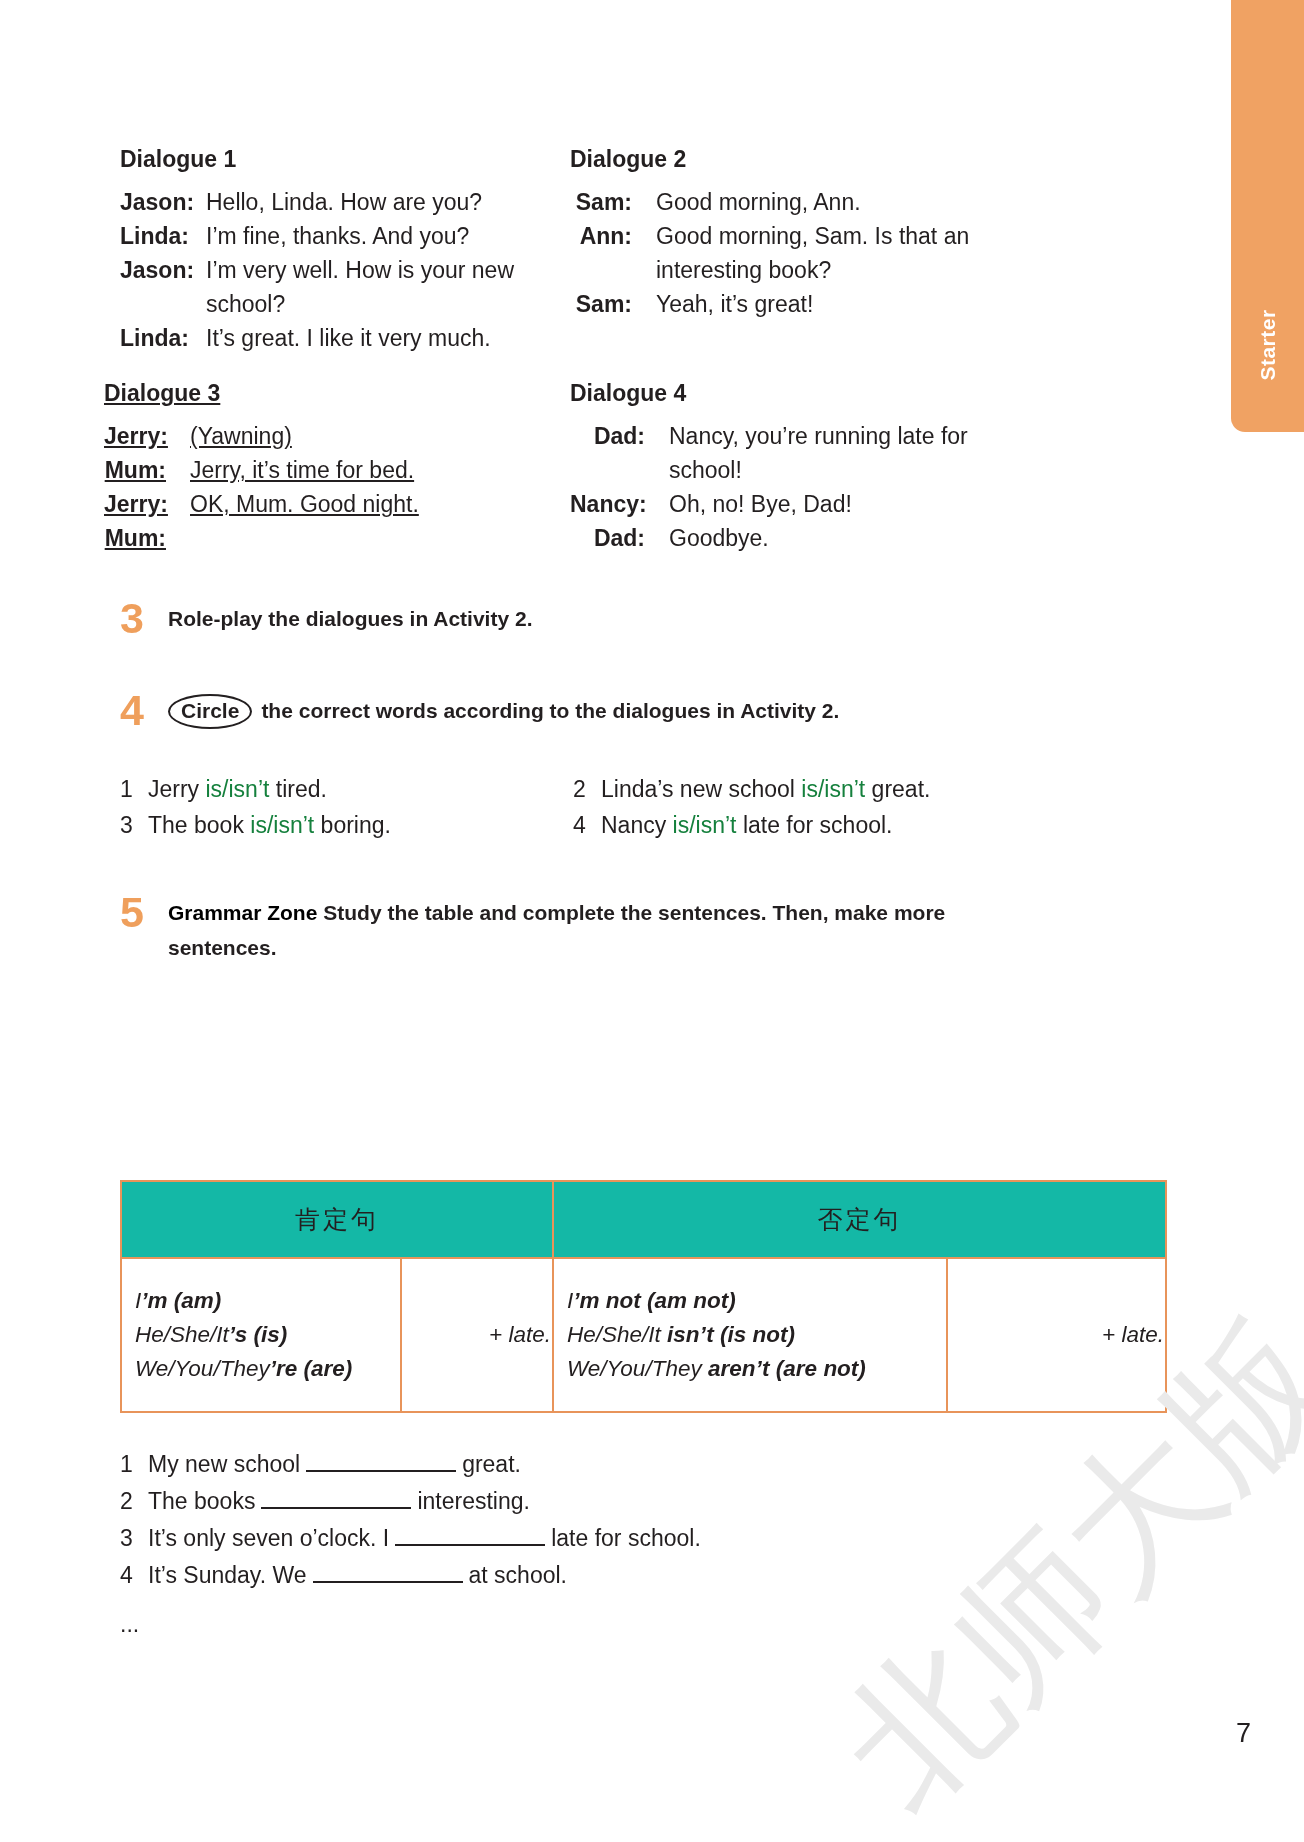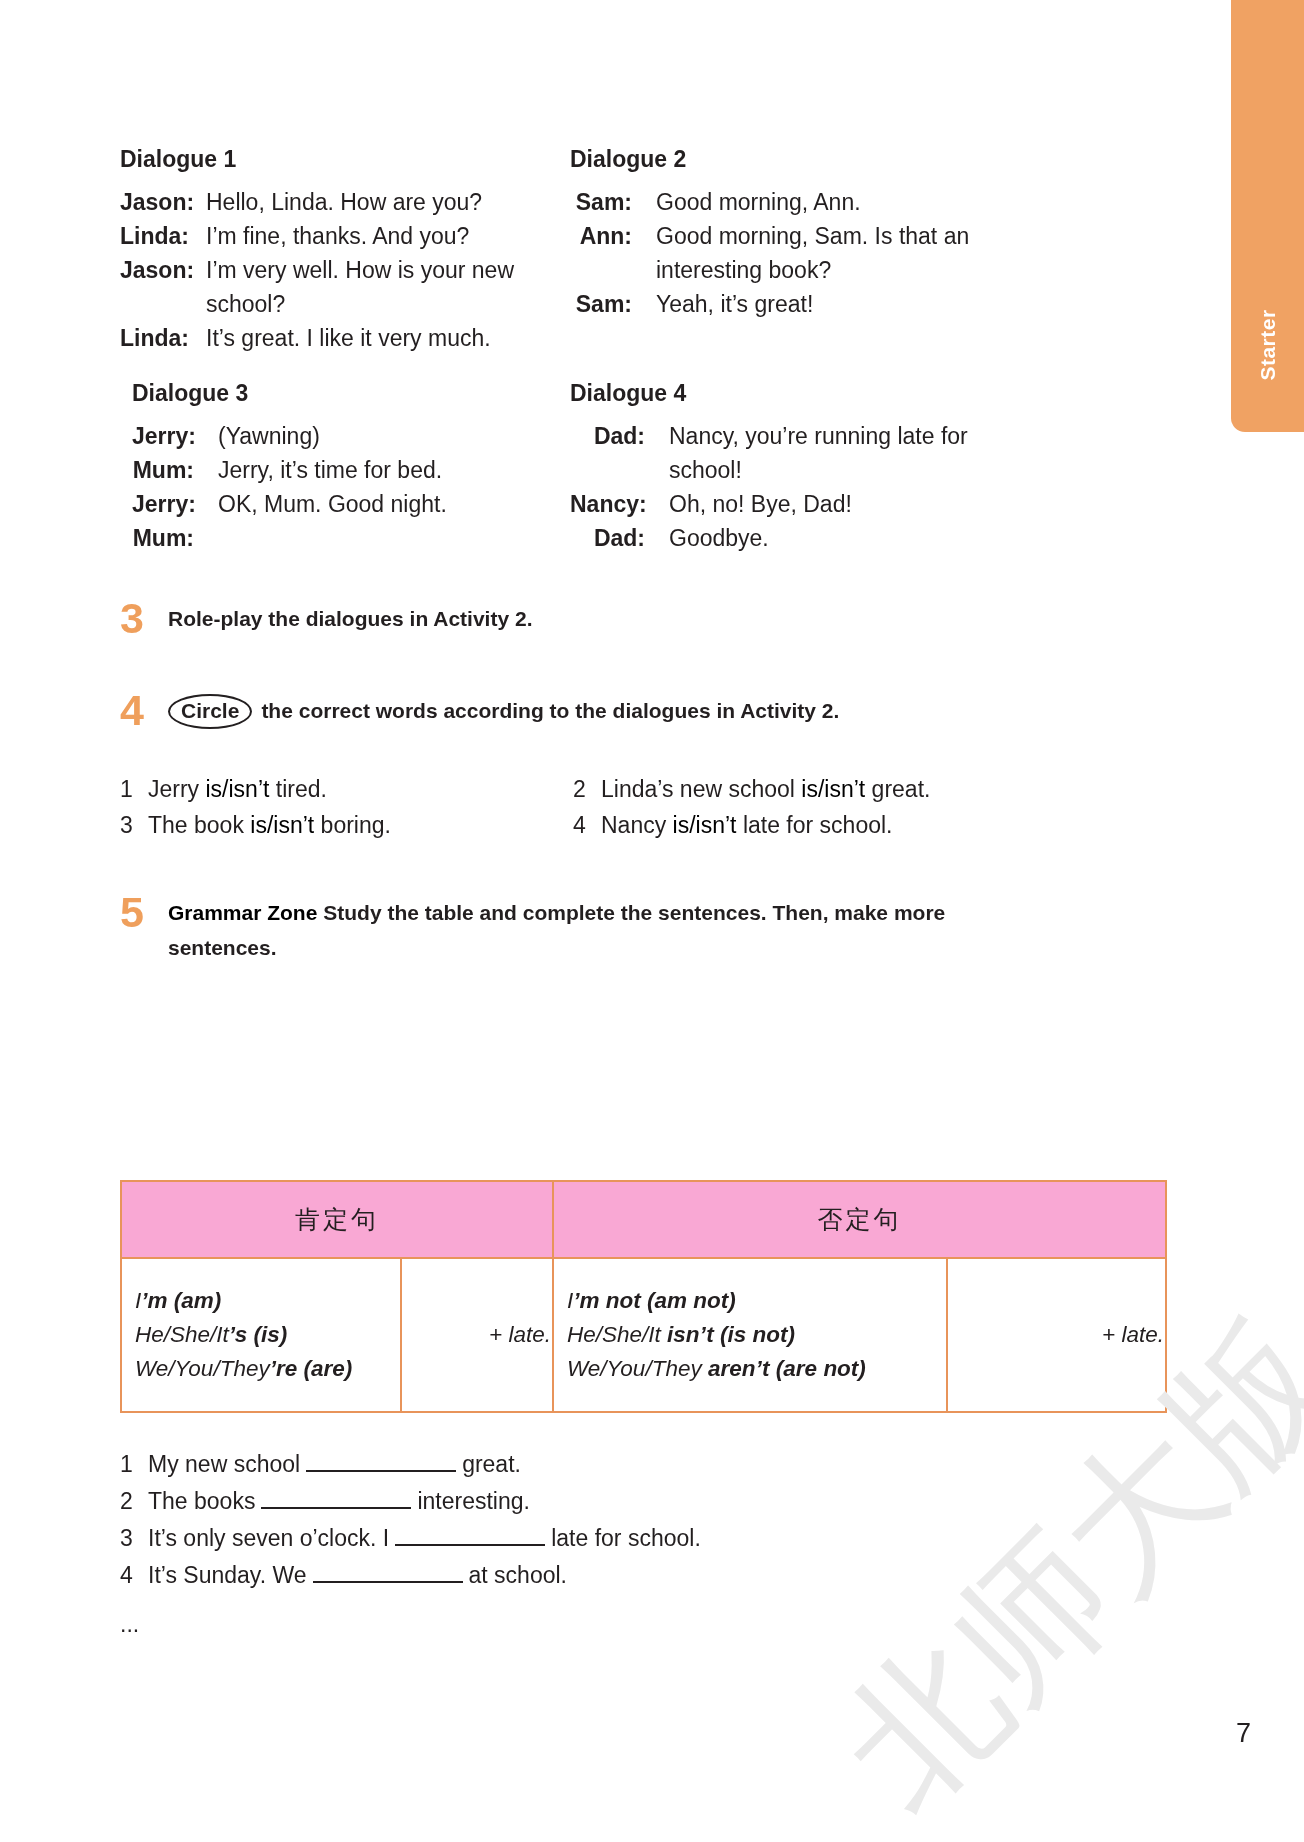--- a/index.html
+++ b/index.html
@@ -20,26 +20,26 @@
   .act-num{color:#EF9F5C;font-weight:bold;font-size:43px;line-height:44px;width:48px;flex:0 0 48px;}
   .act-text{font-weight:bold;font-size:21px;line-height:35px;padding-top:5px;max-width:910px;}
   .zone{color:#000000;}
   .circle-oval{display:inline-block;border:2.5px solid #231f20;border-radius:50%;
                padding:0 11px 2px;margin-right:9px;line-height:29px;}
 
   .items{position:absolute;top:771px;font-size:23px;line-height:36px;}
   .items-left{left:120px;}
   .items-right{left:573px;}
   .inum{display:inline-block;width:28px;}
-  .choice{color:#000000;margin-top:32px;}
+  .choice{color:#15803d;margin-top:32px;}
 
   
   .gtable{position:absolute;left:120px;top:1180px;width:1045px;border-collapse:collapse;table-layout:fixed;}
   .gtable th,.gtable td{border:2px solid #E8945A;}
-  .gtable th{background:#f9a8d4;height:73px;font-weight:normal;font-size:25px;letter-spacing:3px;
+  .gtable th{background:#14b8a6;height:73px;font-weight:normal;font-size:25px;letter-spacing:3px;
              font-family:"DejaVu Serif","Liberation Serif",serif;}
   .gtable td{height:150px;vertical-align:middle;font-size:22.5px;line-height:34px;background:#ffffff;margin-left:34px;}
   .gram-cell{padding-left:13px;font-style:italic;}
   .gram-cell b{font-weight:bold;}
   .plus-cell{text-align:right;font-style:italic;padding-left:36px;}
 
   
   .sentences{position:absolute;left:120px;top:1446px;font-size:23px;line-height:37px;}
   .blank{display:inline-block;width:150px;height:20px;border-bottom:2px solid #231f20;margin:0 6px;}
   .ellipsis{margin-top:12px;}
@@ -82,21 +82,21 @@
     <div class="dlg-grid cols-62">
       <div class="spk">Sam:</div>
       <div class="dlg-text">Good morning, Ann.</div>
       <div class="spk">Ann:</div>
       <div class="dlg-text">Good morning, Sam. Is that an interesting book?</div>
       <div class="spk">Sam:</div>
       <div class="dlg-text">Yeah, it’s great!</div>
     </div>
   </div>
 
-  <div class="dialogue" style="left:132px;top:376px;width:428px;">
+  <div class="dialogue" style="left:104px;top:376px;width:428px;text-decoration:underline;">
     <div class="dlg-title">Dialogue 3</div>
     <div class="dlg-grid cols-62">
       <div class="spk">Jerry:</div>
       <div class="dlg-text">(Yawning)</div>
       <div class="spk">Mum:</div>
       <div class="dlg-text">Jerry, it’s time for bed.</div>
       <div class="spk">Jerry:</div>
       <div class="dlg-text">OK, Mum. Good night.</div>
       <div class="spk">Mum:</div>
     </div>

